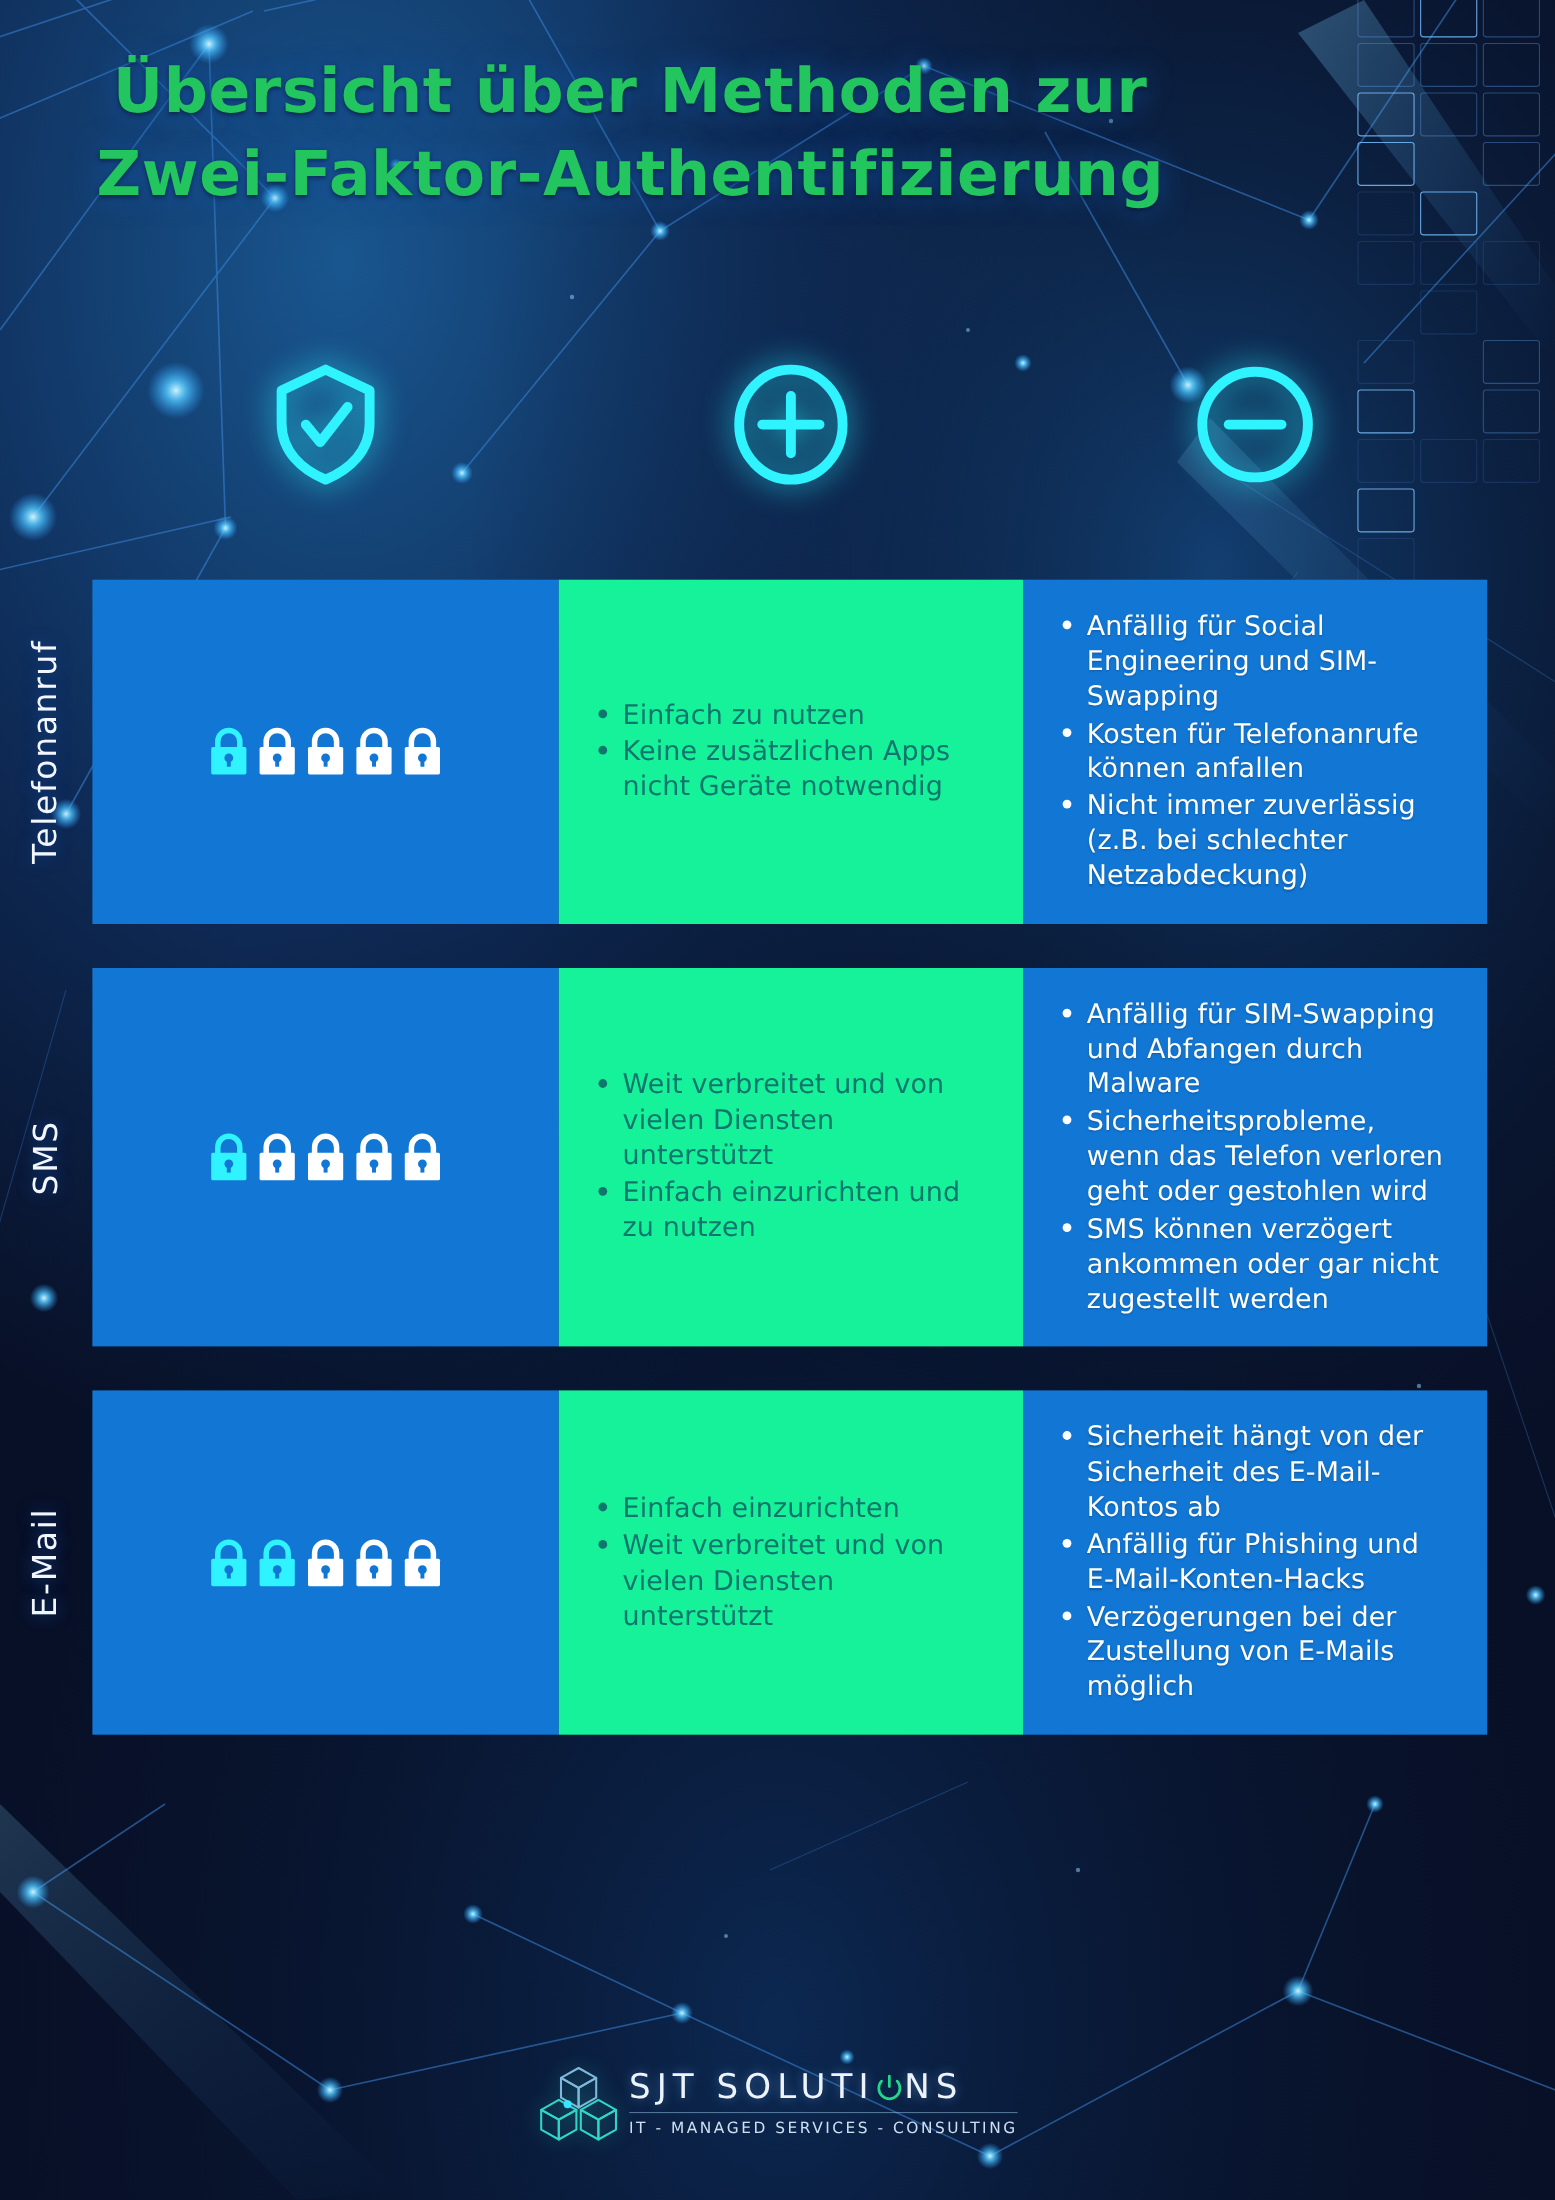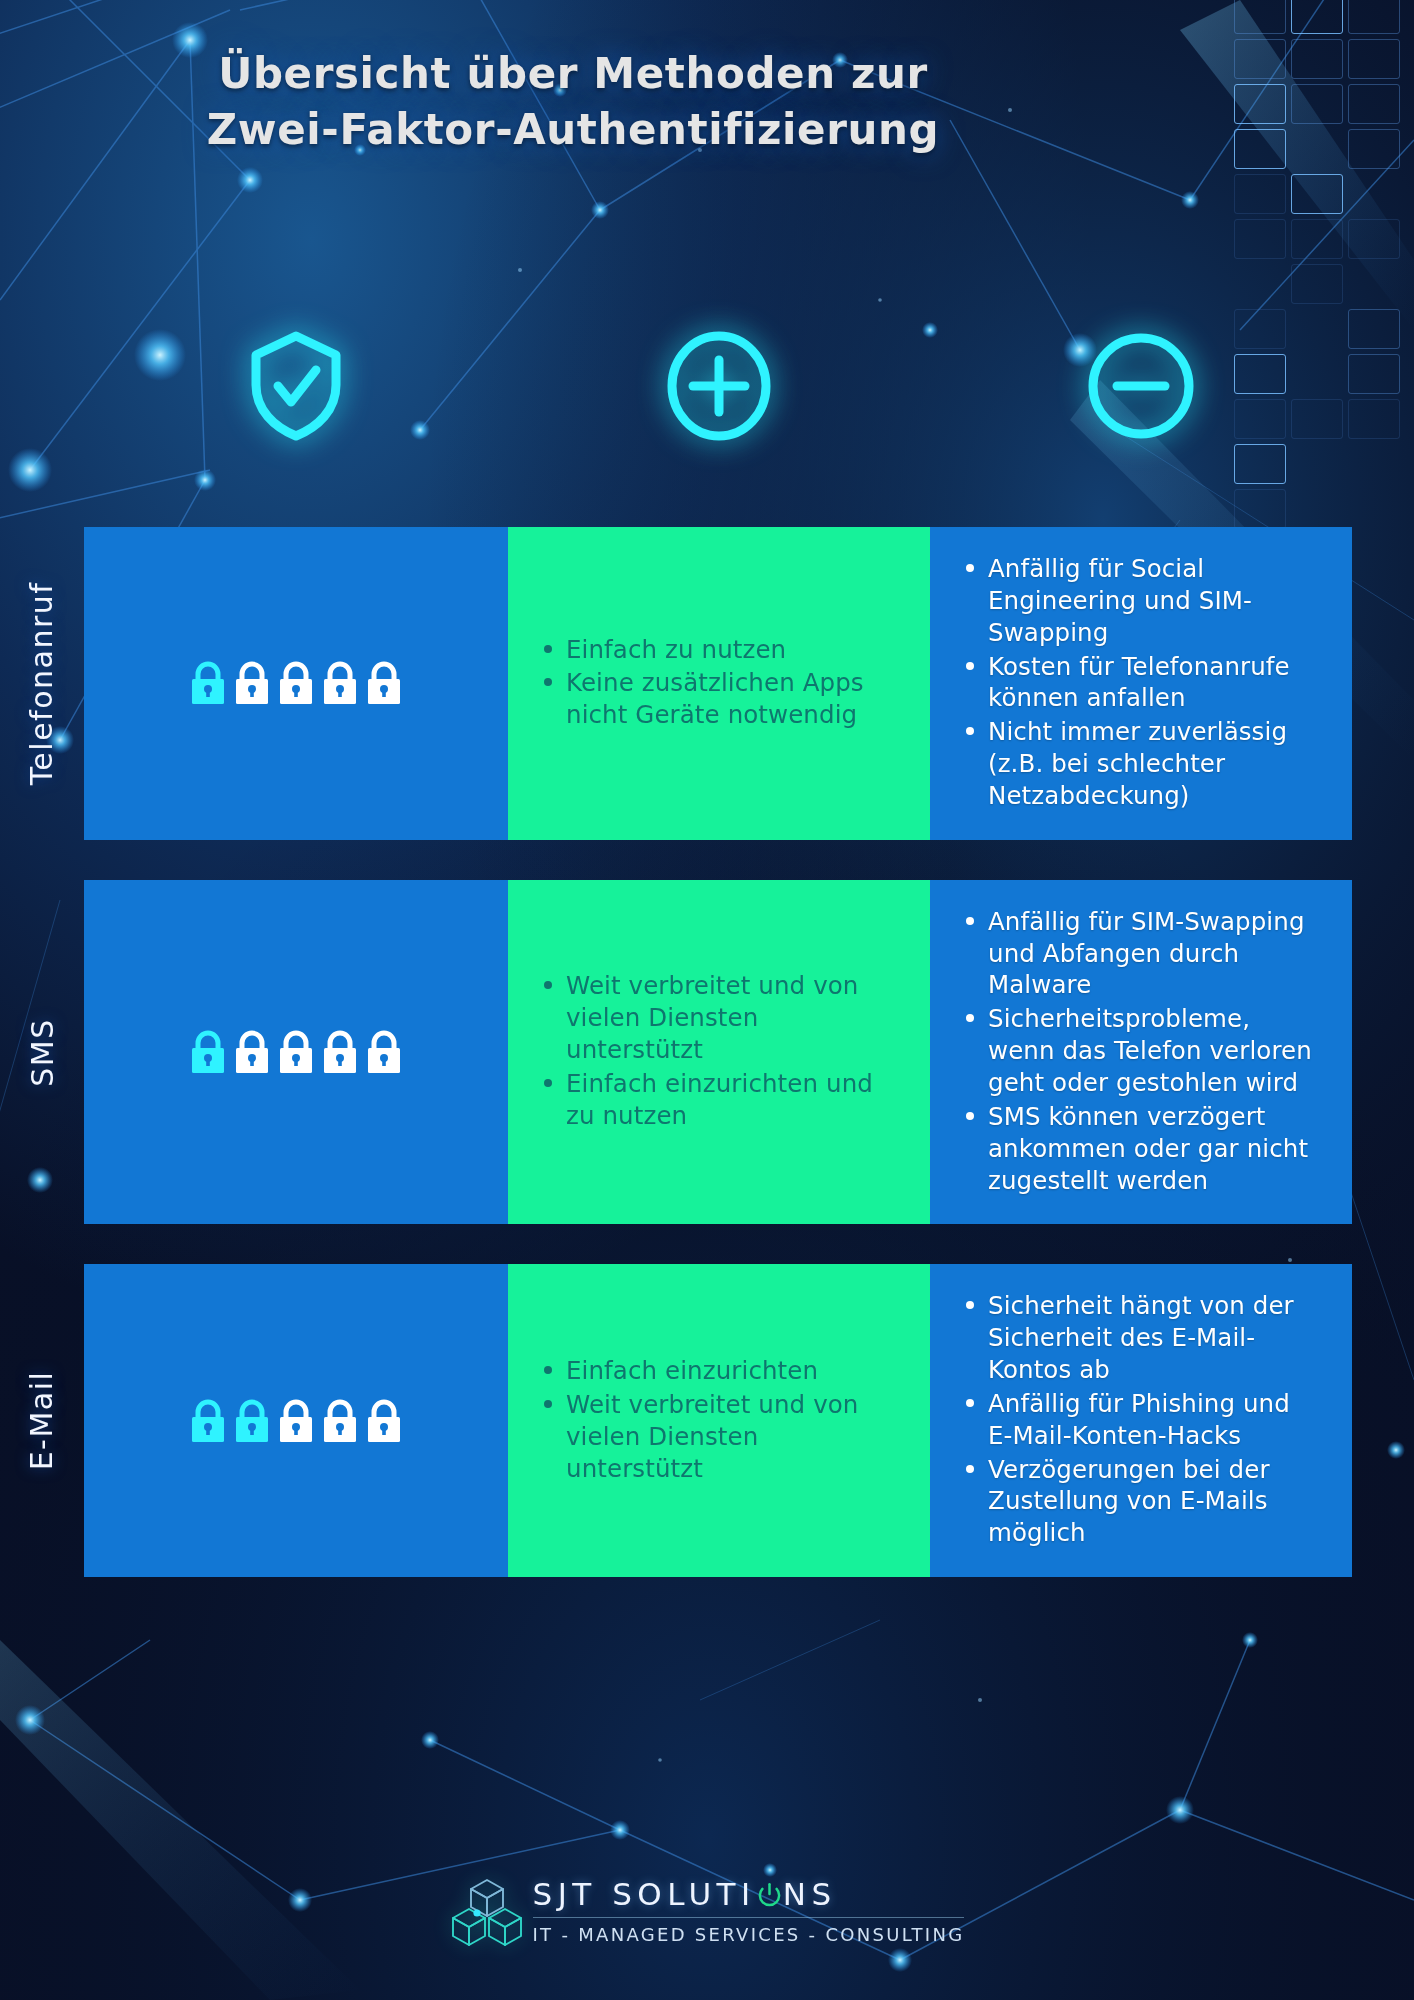--- a/index.html
+++ b/index.html
@@ -30,22 +30,22 @@
   #sqgrid i.b { border-color:rgba(120,190,255,.85); }
   #sqgrid i.d { border-color:rgba(70,120,190,.22); }
   #sqgrid i.o { border:none; }
 
   
   #page { position:absolute; inset:0; z-index:5; }
 
   #title {
     position:absolute; top:46px; left:0; width:1146px;
     text-align:center;
-    color:#e5e5e5;
-    font-size:42px; font-weight:bold;
+    color:#22c55e;
+    font-size:56px; font-weight:bold;
     line-height:1.34;
     letter-spacing:.6px;
     text-shadow:0 0 26px rgba(20,80,160,.95), 0 2px 5px rgba(0,0,0,.65);
   }
   #title .l2 { display:block; }
 
   
   #iconrow {
     position:absolute; top:330px; left:84px; width:1268px;
     display:flex; align-items:center;
@@ -123,21 +123,21 @@
   #logomark svg { display:block; filter:drop-shadow(0 0 9px rgba(40,220,200,.45)); }
   #logotext { display:flex; flex-direction:column; }
   #logoname {
     color:#eef4ff; font-size:31px; letter-spacing:5.5px; font-weight:500;
     display:flex; align-items:center; line-height:1;
     text-shadow:0 0 10px rgba(120,190,255,.45);
   }
   #logoname .pw { display:inline-flex; margin:0 1px; }
   #logorule { height:1px; background:rgba(150,200,230,.5); margin:7px 0 6px; }
   #logotag {
-    color:#cfe0f2; font-size:18px; letter-spacing:2.3px;
+    color:#cfe0f2; font-size:14px; letter-spacing:2.3px;
   }
 </style>
 </head>
 <body>
 
 <div id="bg">
   <svg id="bgsvg" viewBox="0 0 1414 2000" preserveAspectRatio="none">
     <defs>
       <radialGradient id="gA" cx="22%" cy="12%" r="55%">
         <stop offset="0%" stop-color="#19568f"></stop>

